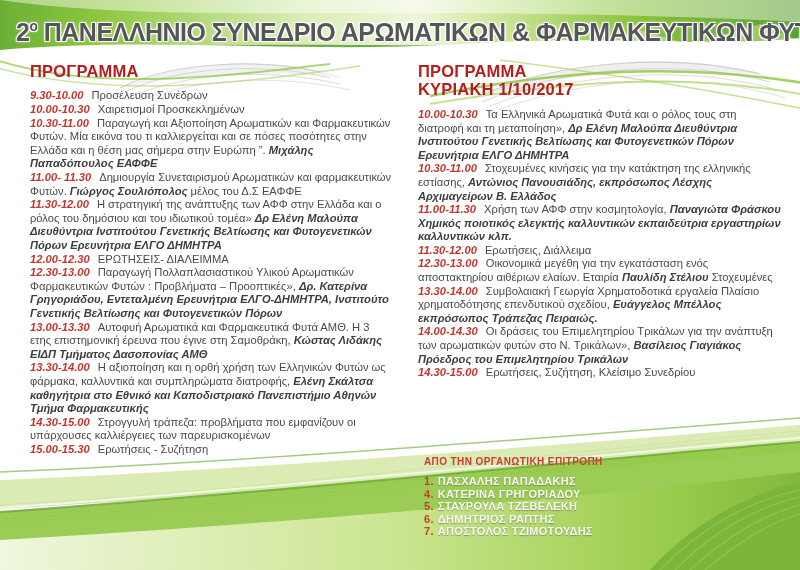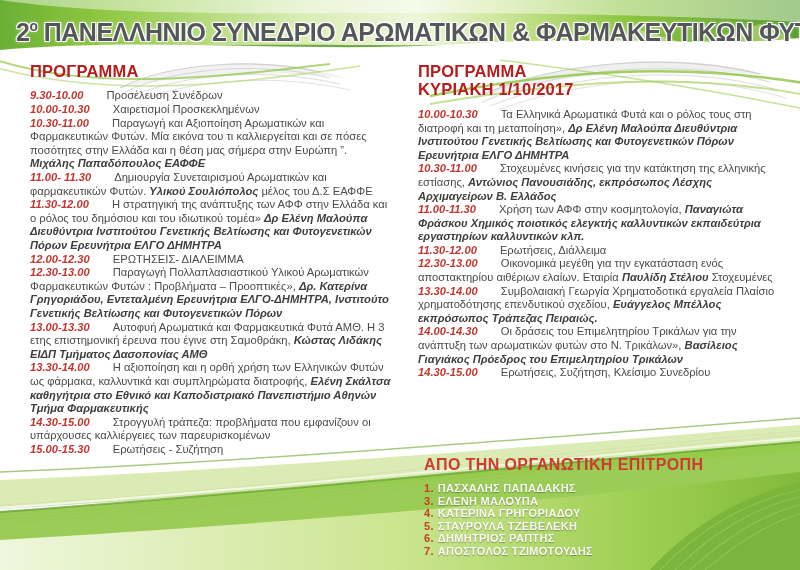--- a/index.html
+++ b/index.html
@@ -19,25 +19,25 @@
   }
   .banner-title sup{font-size:0.55em;vertical-align:super;}
   .col{position:absolute;top:62px;z-index:2;}
   .col-left{left:30px;width:363px;}
   .col-right{left:418px;width:366px;}
   .col-heading{
     margin:0 0 9px 0;font-size:16.5px;font-weight:700;color:#b91c1c;
     line-height:1.12;letter-spacing:0.2px;
   }
   .entry{margin:0;font-size:11.2px;line-height:13.6px;color:#4a4a4a;}
-  .entry .time{color:#c1372f;font-weight:700;font-style:italic;padding-right:23px;}
+  .entry .time{color:#c1372f;font-weight:700;font-style:italic;padding-right:8px;}
   .entry .bi{font-weight:700;font-style:italic;color:#3e3e3e;}
   .committee{position:absolute;left:424px;top:456px;width:360px;z-index:2;}
   .committee-title{
-    margin:0 0 8px 0;font-size:16px;font-weight:700;color:#cd3b31;
+    margin:0 0 8px 0;font-size:10px;font-weight:700;color:#cd3b31;
     letter-spacing:0.4px;
   }
   .committee-list{list-style:none;margin:0;padding:0;}
   .committee-list li{
     font-size:11px;line-height:12.6px;font-weight:700;letter-spacing:0.3px;
   }
   .committee-list .num{color:#cc3b2a;padding-right:4px;}
   .committee-list .member{color:#fbfbf6;text-shadow:0 1px 1px rgba(60,60,60,0.45);text-align:right;}
 </style>
 </head>
@@ -118,21 +118,21 @@
 </svg>
 
 <h1 class="banner-title"><span>2</span><sup>ο</sup><span> ΠΑΝΕΛΛΗΝΙΟ ΣΥΝΕΔΡΙΟ ΑΡΩΜΑΤΙΚΩΝ &amp; ΦΑΡΜΑΚΕΥΤΙΚΩΝ ΦΥΤΩΝ ΕΛΛΑΔΑΣ</span></h1>
 
 <section class="col col-left">
   <h2 class="col-heading"><span>ΠΡΟΓΡΑΜΜΑ</span><br></h2>
   <div class="entries">
       <p class="entry"><span class="time">9.30-10.00</span><span class="txt">Προσέλευση Συνέδρων</span></p>
       <p class="entry"><span class="time">10.00-10.30</span><span class="txt">Χαιρετισμοί Προσκεκλημένων</span></p>
       <p class="entry"><span class="time">10.30-11.00</span><span class="txt">Παραγωγή και Αξιοποίηση Αρωματικών και Φαρμακευτικών Φυτών. Μία εικόνα του τι καλλιεργείται και σε πόσες ποσότητες στην Ελλάδα και η θέση μας σήμερα στην Ευρώπη ”. </span><span class="bi">Μιχάλης Παπαδόπουλος ΕΑΦΦΕ</span></p>
-      <p class="entry"><span class="time">11.00- 11.30</span><span class="txt">Δημιουργία Συνεταιρισμού Αρωματικών και φαρμακευτικών Φυτών. </span><span class="bi">Υλικού Σουλιόπολος</span><span class="txt"> μέλος του Δ.Σ ΕΑΦΦΕ</span></p>
+      <p class="entry"><span class="time">11.00- 11.30</span><span class="txt">Δημιουργία Συνεταιρισμού Αρωματικών και φαρμακευτικών Φυτών. </span><span class="bi">Γιώργος Σουλιόπολος</span><span class="txt"> μέλος του Δ.Σ ΕΑΦΦΕ</span></p>
       <p class="entry"><span class="time">11.30-12.00</span><span class="txt">Η στρατηγική της ανάπτυξης των ΑΦΦ στην Ελλάδα και ο ρόλος του δημόσιου και του ιδιωτικού τομέα» </span><span class="bi">Δρ Ελένη Μαλούπα Διευθύντρια Ινστιτούτου Γενετικής Βελτίωσης και Φυτογενετικών Πόρων Ερευνήτρια ΕΛΓΟ ΔΗΜΗΤΡΑ</span></p>
       <p class="entry"><span class="time">12.00-12.30</span><span class="txt">ΕΡΩΤΗΣΕΙΣ- ΔΙΑΛΕΙΜΜΑ</span></p>
       <p class="entry"><span class="time">12.30-13.00</span><span class="txt">Παραγωγή Πολλαπλασιαστικού Υλικού Αρωματικών Φαρμακευτικών Φυτών : Προβλήματα – Προοπτικές», </span><span class="bi">Δρ. Κατερίνα Γρηγοριάδου, Εντεταλμένη Ερευνήτρια ΕΛΓΟ-ΔΗΜΗΤΡΑ, Ινστιτούτο Γενετικής Βελτίωσης και Φυτογενετικών Πόρων</span></p>
       <p class="entry"><span class="time">13.00-13.30</span><span class="txt">Αυτοφυή Αρωματικά και Φαρμακευτικά Φυτά ΑΜΘ. Η 3 ετης επιστημονική έρευνα που έγινε στη Σαμοθράκη, </span><span class="bi">Κώστας Λιδάκης ΕΙΔΠ Τμήματος Δασοπονίας ΑΜΘ</span></p>
       <p class="entry"><span class="time">13.30-14.00</span><span class="txt">Η αξιοποίηση και η ορθή χρήση των Ελληνικών Φυτών ως φάρμακα, καλλυντικά και συμπληρώματα διατροφής, </span><span class="bi">Ελένη  Σκάλτσα καθηγήτρια στο Εθνικό και Καποδιστριακό Πανεπιστήμιο Αθηνών Τμήμα Φαρμακευτικής</span></p>
       <p class="entry"><span class="time">14.30-15.00</span><span class="txt">Στρογγυλή τράπεζα: προβλήματα που εμφανίζουν οι υπάρχουσες καλλιέργειες των παρευρισκομένων</span></p>
       <p class="entry"><span class="time">15.00-15.30</span><span class="txt">Ερωτήσεις - Συζήτηση</span></p>
     </div>
 </section>
 
@@ -147,19 +147,18 @@
       <p class="entry"><span class="time">13.30-14.00</span><span class="txt">Συμβολαιακή Γεωργία Χρηματοδοτικά εργαλεία  Πλαίσιο χρηματοδότησης επενδυτικού σχεδίου, </span><span class="bi">Ευάγγελος Μπέλλος εκπρόσωπος Τράπεζας Πειραιώς.</span></p>
       <p class="entry"><span class="time">14.00-14.30</span><span class="txt">Οι δράσεις του Επιμελητηρίου Τρικάλων για την ανάπτυξη των αρωματικών φυτών στο Ν. Τρικάλων», </span><span class="bi">Βασίλειος Γιαγιάκος Πρόεδρος του Επιμελητηρίου Τρικάλων</span></p>
       <p class="entry"><span class="time">14.30-15.00</span><span class="txt">Ερωτήσεις, Συζήτηση, Κλείσιμο Συνεδρίου</span></p>
     </div>
 </section>
 
 <section class="committee">
   <h3 class="committee-title">ΑΠΟ ΤΗΝ ΟΡΓΑΝΩΤΙΚΗ ΕΠΙΤΡΟΠΗ</h3>
   <ol class="committee-list">
       <li><span class="num">1.</span><span class="member">ΠΑΣΧΑΛΗΣ ΠΑΠΑΔΑΚΗΣ</span></li>
-      <li><span class="num">3.</span><span class="member">ΕΛΕΝΗ ΜΑΛΟΥΠΑ</span></li>
       <li><span class="num">4.</span><span class="member">ΚΑΤΕΡΙΝΑ ΓΡΗΓΟΡΙΑΔΟΥ</span></li>
       <li><span class="num">5.</span><span class="member">ΣΤΑΥΡΟΥΛΑ ΤΖΕΒΕΛΕΚΗ</span></li>
       <li><span class="num">6.</span><span class="member">ΔΗΜΗΤΡΙΟΣ ΡΑΠΤΗΣ</span></li>
       <li><span class="num">7.</span><span class="member">ΑΠΟΣΤΟΛΟΣ ΤΖΙΜΟΤΟΥΔΗΣ</span></li>
     </ol>
 </section>
 
 </body></html>

